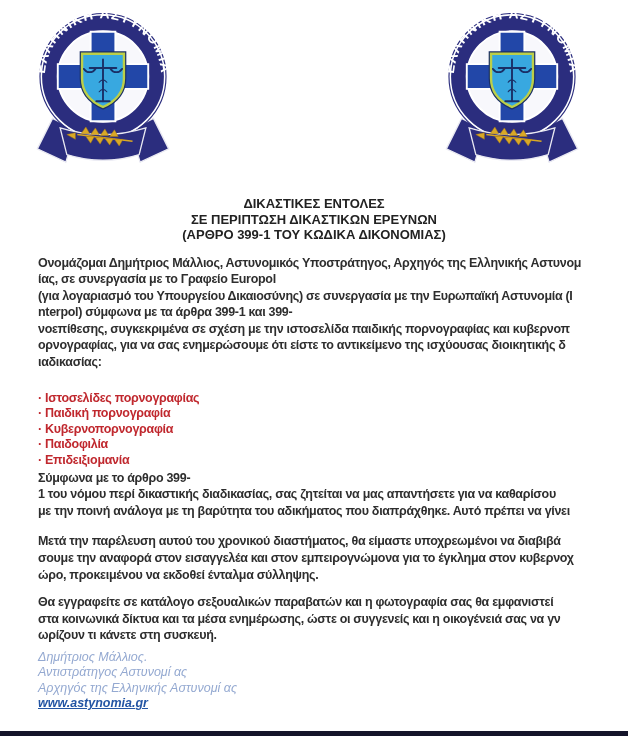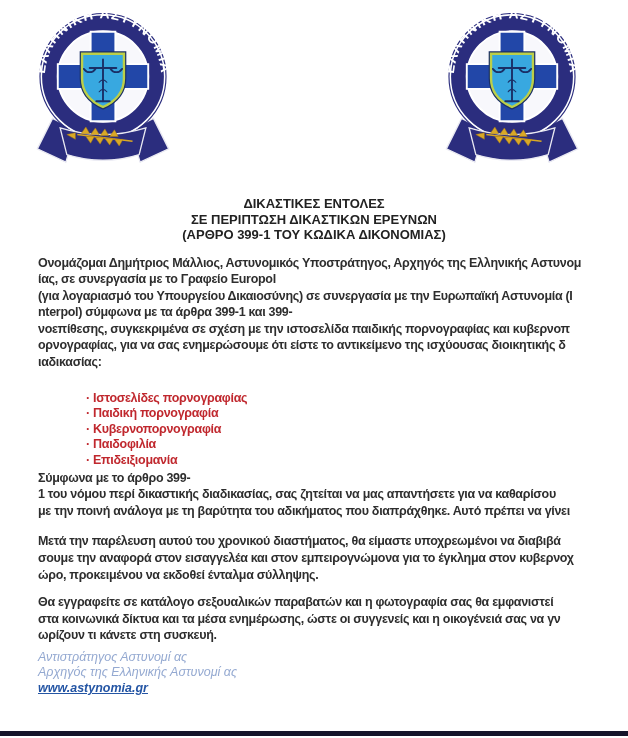--- a/index.html
+++ b/index.html
@@ -28,21 +28,21 @@
                  font-weight:bold; font-size:14.5px; letter-spacing:1.2px; }
 
   .title-block { margin-top:30px; text-align:center; font-weight:bold;
                  font-size:13px; line-height:15.5px; color:var(--title-text); }
 
   .content { padding:12px 24px 0 38px; font-weight:bold; font-size:12.5px;
              letter-spacing:-0.3px; line-height:16.6px; color:var(--body-text); }
   .line { white-space:pre; }
 
   .para-intro        { margin-bottom:20px; }
-  .offense-list      { line-height:15.6px; color:var(--offense-red); margin-bottom:1px;margin-left:48px; }
+  .offense-list      { line-height:15.6px; color:var(--offense-red); margin-bottom:1px; }
   .para-deadline     { margin-bottom:14px; }
   .para-consequences { margin-bottom:11px; }
   .para-registry     { margin-bottom:6px; }
 
   .signature { padding-left:38px; font-style:italic; font-size:12.5px;
                line-height:15.5px; color:var(--signature-blue); letter-spacing:0; }
   .website-link { color:var(--link-blue); font-weight:bold; text-decoration:underline;
                   font-style:italic; cursor:pointer; }
 
   .footer-bar { position:absolute; left:0; bottom:2px; width:100%; height:5px;
@@ -170,20 +170,21 @@
 
     <div class="para-registry">
       <div class="line">Θα εγγραφείτε σε κατάλογο σεξουαλικών παραβατών και η φωτογραφία σας θα εμφανιστεί</div>
       <div class="line">στα κοινωνικά δίκτυα και τα μέσα ενημέρωσης, ώστε οι συγγενείς και η οικογένειά σας να γν</div>
       <div class="line">ωρίζουν τι κάνετε στη συσκευή.</div>
     </div>
 
   </div>
 
   <div class="signature">
+    <div class="line">Δημήτριος Μάλλιος.</div>
     <div class="line">Αντιστράτηγος Αστυνομί ας</div>
     <div class="line">Αρχηγός της Ελληνικής Αστυνομί ας</div>
     <div class="line"><a class="website-link">www.astynomia.gr</a></div>
   </div>
 
   <div class="footer-bar"></div>
 
 </div>
 
 </body></html>

